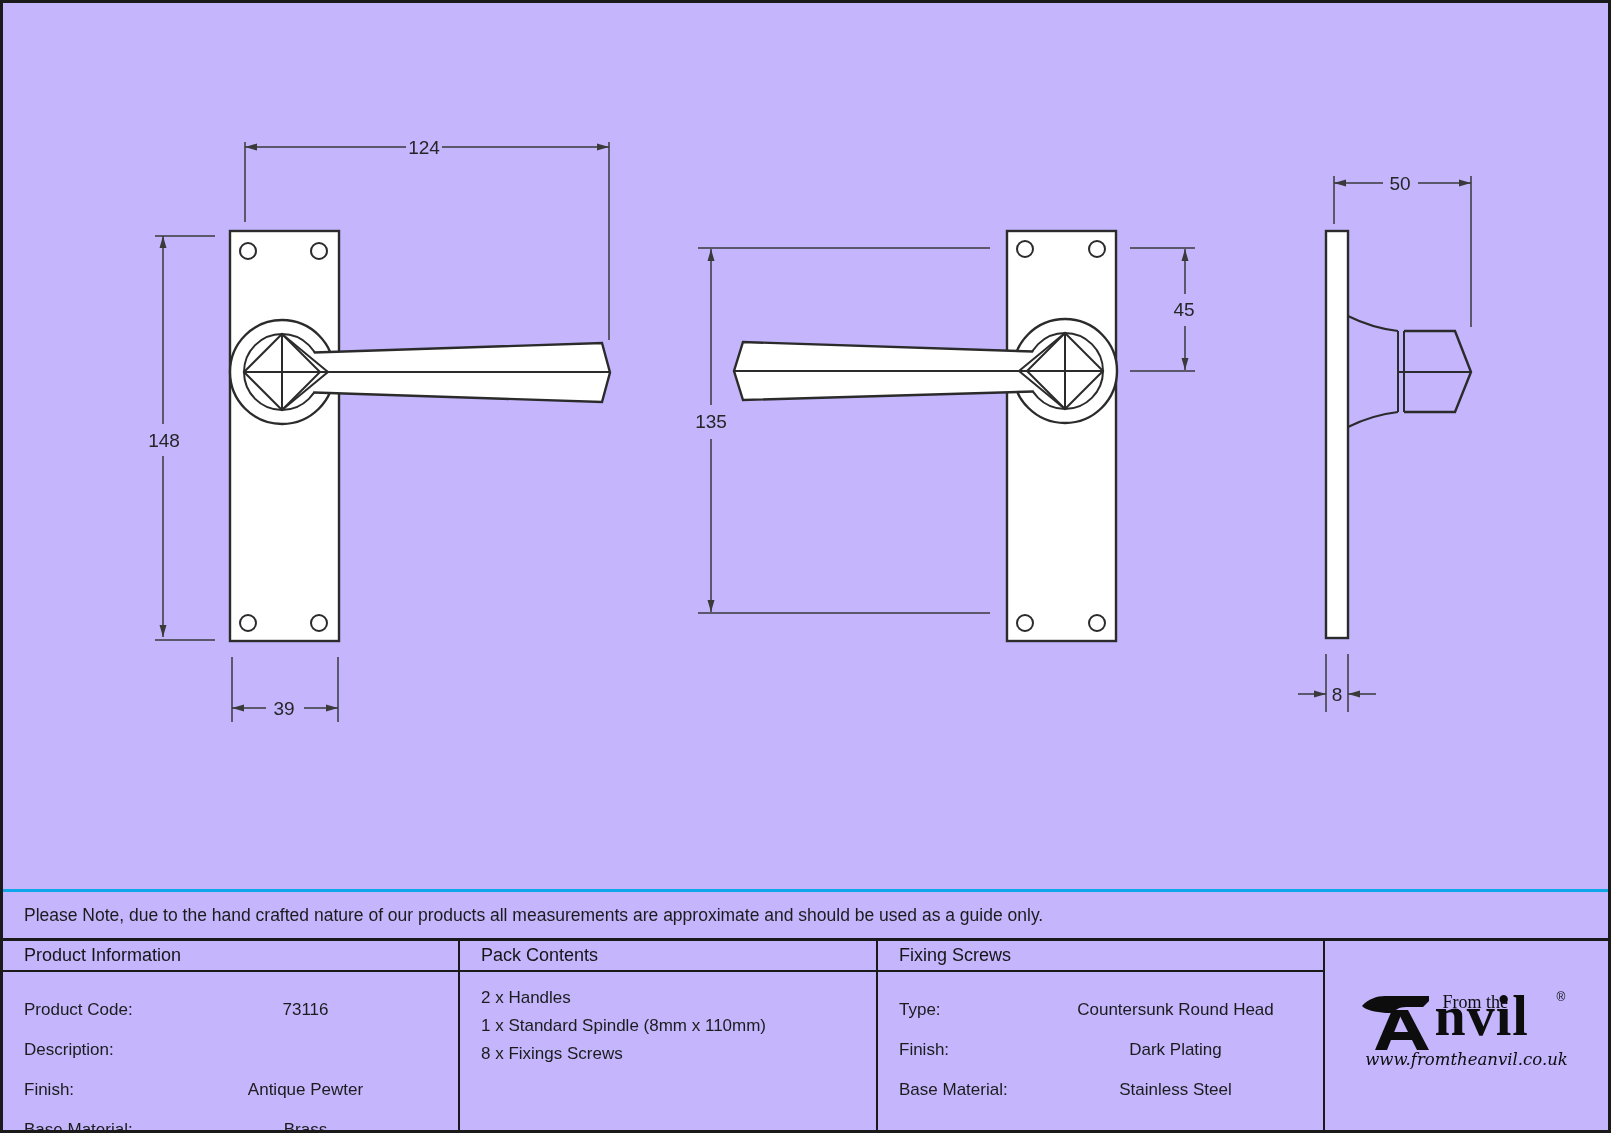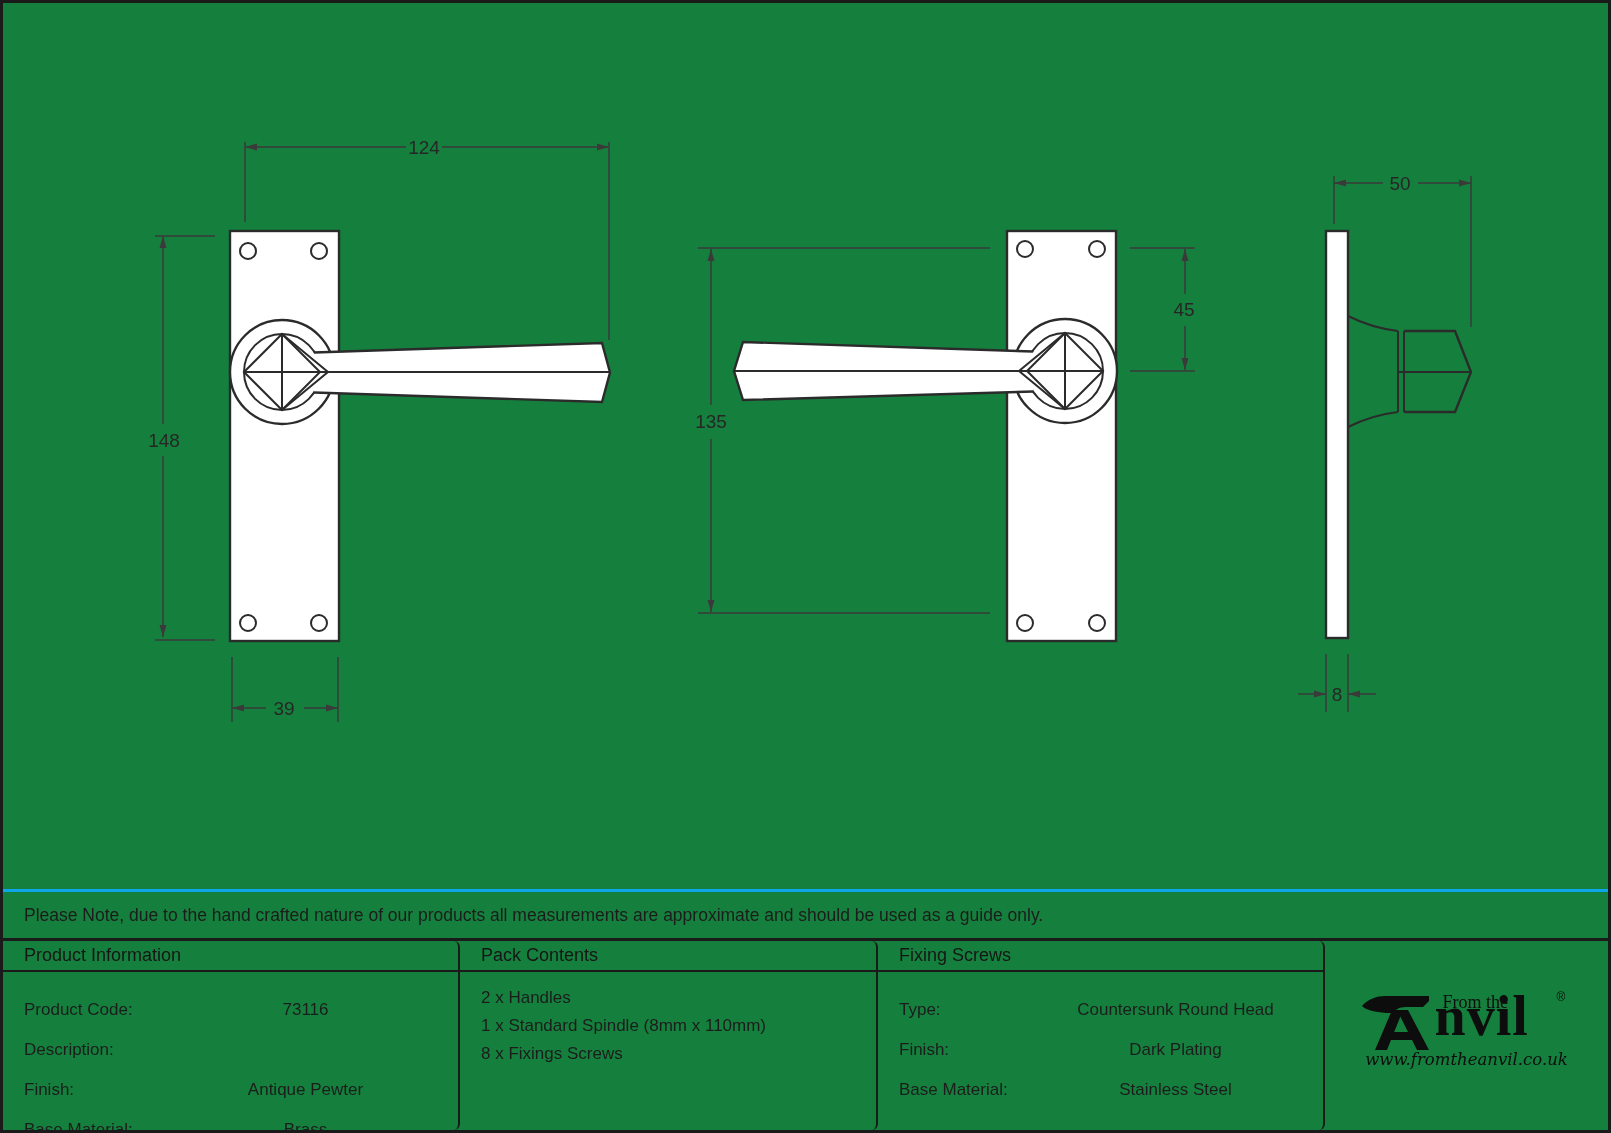--- a/index.html
+++ b/index.html
@@ -1,29 +1,29 @@
 <!DOCTYPE html>
 <html><head>
 <meta charset="utf-8">
 <style>
   html,body{margin:0;padding:0;background:#ffffff;}
   body{font-family:"Liberation Sans","DejaVu Sans",sans-serif;color:#1f1f1f;}
   .page{
     position:relative;width:1611px;height:1133px;box-sizing:border-box;
-    border:3px solid #1a1a1a;background:#15803d;display:flex;flex-direction:column;overflow:hidden;
+    border:3px solid #1a1a1a;background:#c4b5fd;display:flex;flex-direction:column;overflow:hidden;
   }
   .drawing{position:relative;height:886px;flex:none;}
   .drawing svg{display:block;}
   .note-row{
     flex:none;height:46px;border-top:3px solid #0ea5e9;
     display:flex;align-items:center;padding-left:21px;font-size:17.5px;color:#1c1c1c;
   }
   .spec-table{flex:1;border-top:3px solid #1a1a1a;display:flex;flex-direction:row;min-height:0;}
   .col{box-sizing:border-box;display:flex;flex-direction:column;}
-  .col-border{border-right:2.5px solid #1a1a1a;border-radius:6px;}
+  .col-border{border-right:2.5px solid #1a1a1a;}
   .col-product{width:457px;}
   .col-pack{width:418px;}
   .col-screws{width:447px;}
   .col-logo{flex:1;align-items:center;justify-content:center;}
   .col-header{
     flex:none;height:29px;border-bottom:2.5px solid #1a1a1a;
     display:flex;align-items:center;padding-left:21px;font-size:18px;color:#161616;
   }
   .col-body{flex:1;padding:12px 0 0 21px;font-size:17px;line-height:28px;color:#1c1c1c;}
   .kv{display:flex;margin-top:12px;}

